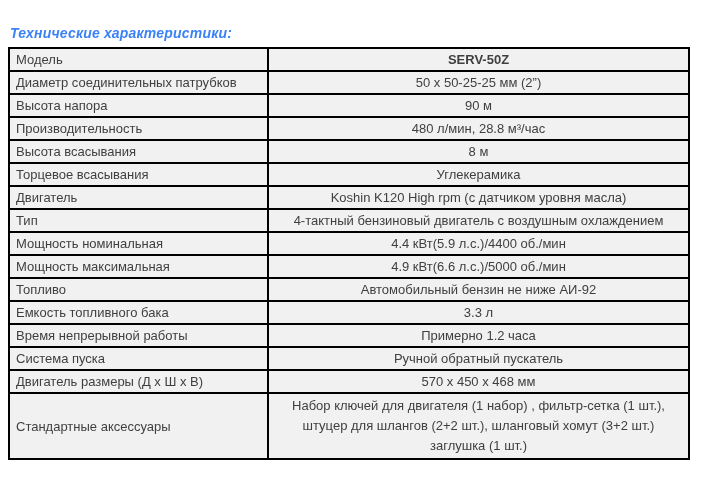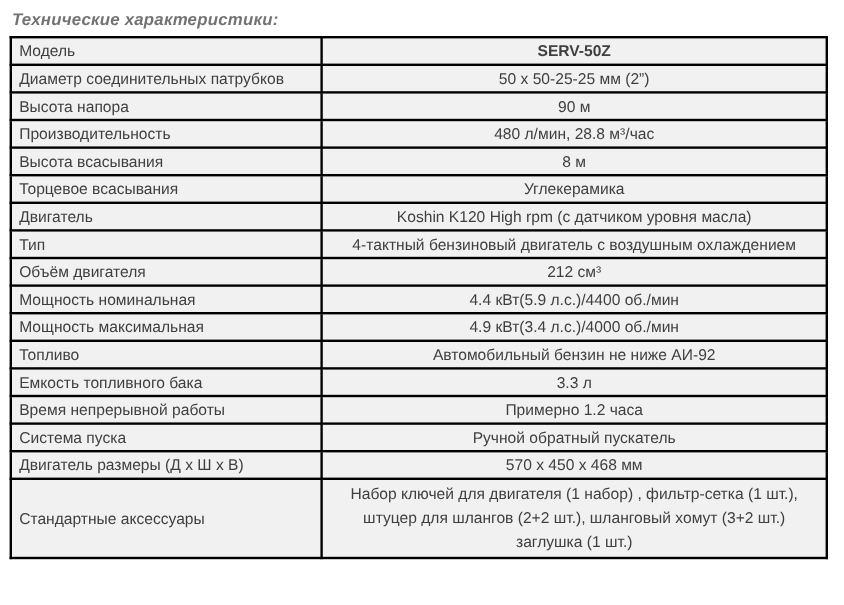--- a/index.html
+++ b/index.html
@@ -7,25 +7,25 @@
     padding: 0;
     background: #ffffff;
   }
   body {
     width: 703px;
     height: 504px;
     font-family: "Liberation Sans", sans-serif;
     overflow: hidden;
   }
   .page-title {
-    margin: 8px 0 6px 10px;
+    margin: 25px 0 6px 10px;
     font-size: 14px;
     font-weight: bold;
     font-style: italic;
-    color: #737373;
+    color: #3b82f6;
     letter-spacing: 0.2px;
   }
   table.specs {
     border-collapse: collapse;
     margin-left: 8px;
     width: 682px;
     table-layout: fixed;
   }
   table.specs td {
     border: 2px solid #000000;
@@ -95,33 +95,29 @@
   <tr>
     <td class="spec-label">Двигатель</td>
     <td class="spec-value">Koshin K120 High rpm (с датчиком уровня масла)</td>
   </tr>
 
   <tr>
     <td class="spec-label">Тип</td>
     <td class="spec-value">4-тактный бензиновый двигатель с воздушным охлаждением</td>
   </tr>
 
-  <tr>
-    <td class="spec-label">Объём двигателя</td>
-    <td class="spec-value">212 см³</td>
-  </tr>
 
   <tr>
     <td class="spec-label">Мощность номинальная</td>
     <td class="spec-value">4.4 кВт(5.9 л.с.)/4400 об./мин</td>
   </tr>
 
   <tr>
     <td class="spec-label">Мощность максимальная</td>
-    <td class="spec-value">4.9 кВт(3.4 л.с.)/4000 об./мин</td>
+    <td class="spec-value">4.9 кВт(6.6 л.с.)/5000 об./мин</td>
   </tr>
 
   <tr>
     <td class="spec-label">Топливо</td>
     <td class="spec-value">Автомобильный бензин не ниже АИ-92</td>
   </tr>
 
   <tr>
     <td class="spec-label">Емкость топливного бака</td>
     <td class="spec-value">3.3 л</td>

